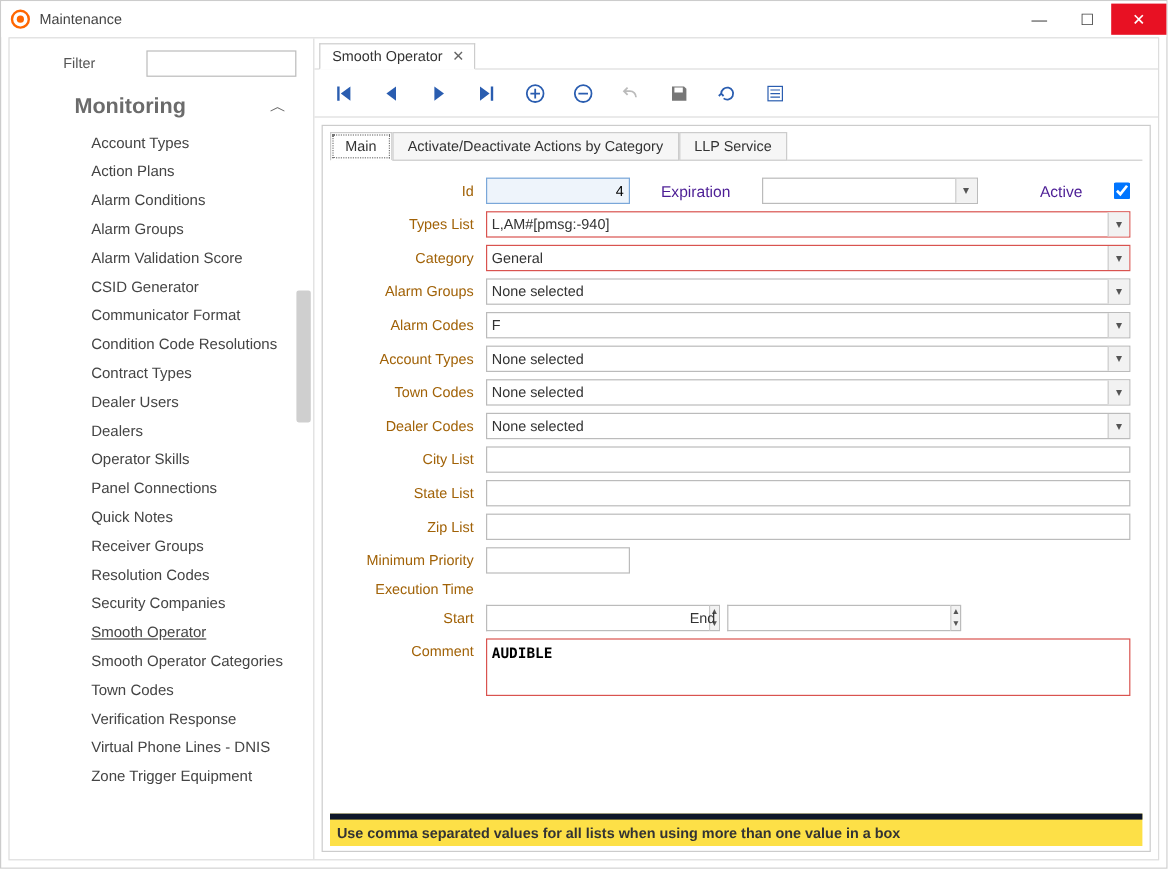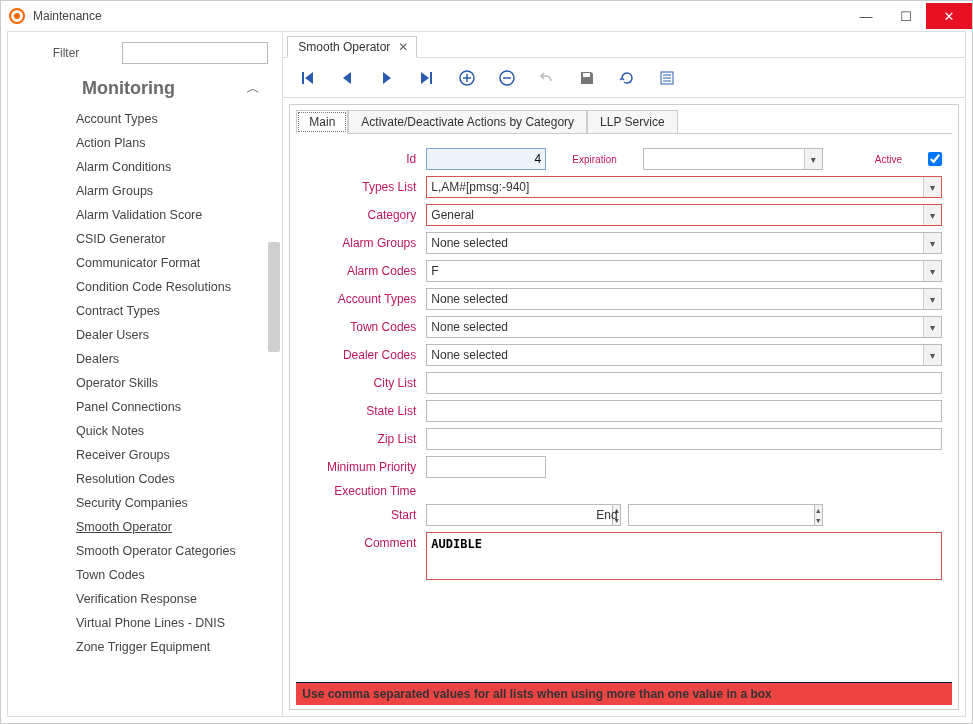--- a/index.html
+++ b/index.html
@@ -17,21 +17,21 @@
 
 .body { position:absolute; top:30px; left:6px; right:6px; bottom:6px; border:1px solid #ddd; display:flex; background:#fff; }
 
 
 .sidebar { width: 298px; border-right:1px solid #ddd; display:flex; flex-direction:column; position:relative; }
 .filter-row { display:flex; align-items:center; padding:10px 14px 6px 14px; }
 .filter-row label { width: 100px; text-align:center; padding-right:12px; color:#555; font-size:12px;}
 .filter-row input { flex:1; height:22px; border:1px solid #bbb; padding:0 4px; }
 
 .section-header { display:flex; align-items:center; padding: 8px 14px 6px 54px; }
-.section-header h2 { font-size:18px; font-weight:bold; color:#6b6b6b; flex:1;margin-left:20px; }
+.section-header h2 { font-size:18px; font-weight:bold; color:#6b6b6b; flex:1; }
 .section-header .chev { font-size:14px; color:#666; padding-right:8px; }
 
 .tree { overflow-y:auto; flex:1; padding: 2px 0 8px 0;}
 .tree-item { padding: 3px 10px 3px 68px; font-size:12.5px; color:#444; line-height:18px; cursor:default; }
 .tree-item.selected { text-decoration: underline; }
 
 .sidebar .scroll-indicator { position:absolute; right:2px; top:210px; width:12px; height:110px; background:#cfcfcf; border-radius:2px; }
 
 
 .main { flex:1; display:flex; flex-direction:column; }
@@ -45,42 +45,42 @@
 .toolbar svg { width:16px; height:16px; }
 
 .content { flex:1; border:1px solid #ccc; margin:6px; padding:4px 6px 4px 6px; display:flex; flex-direction:column; position:relative;}
 
 .subtabs { display:flex; border-bottom:1px solid #ccc;text-align:center; }
 .subtab { border:1px solid #ccc; padding:4px 12px; font-size:12px; background:#f6f6f6; margin-right:0; position:relative; top:1px; border-bottom:1px solid #ccc;}
 .subtab.active { background:#fff; border-bottom:1px solid #fff; outline:1px dotted #777; outline-offset:-3px;}
 
 .form { padding: 14px 10px 4px 10px; flex:1; overflow:auto; }
 .row { display:flex; align-items:center; margin-bottom:6px; }
-.row label.lbl { width:120px; text-align:right; padding-right:10px; font-size:12px; color:#be185d;}
+.row label.lbl { width:120px; text-align:right; padding-right:10px; font-size:12px; color:#a16207;}
 .row .field { flex:1; display:flex; align-items:center; gap:10px;}
 .txt, .sel { height:22px; border:1px solid #bbb; background:#fff; font-size:12px; padding:0 4px;}
 .txt { width:100%; }
 .sel { width:100%; display:flex; align-items:center; justify-content:space-between; position:relative;}
 .sel .dd { width:18px; height:20px; border-left:1px solid #ccc; display:flex; align-items:center; justify-content:center; background:#f2f2f2; color:#555; font-size:10px; position:absolute; right:0; top:0; bottom:0;}
 .sel.invalid { border:1px solid #d9534f; }
 .right-align { text-align:right; }
 .small { width:120px !important; flex:none;}
 .med { width:180px !important; flex:none;}
 .spin { width:130px; display:flex; }
 .spin input{ flex:1; height:22px; border:1px solid #bbb; border-right:none; padding:0 4px;}
 .spin .sp { width:18px; border:1px solid #bbb; display:flex; flex-direction:column; }
 .spin .sp div{ flex:1; font-size:7px; display:flex; align-items:center; justify-content:center; background:#f2f2f2; color:#555;}
 .chk { width:14px; height:14px; }
 textarea.txt { height:48px; resize:none; padding:4px;}
 textarea.invalid { border:1px solid #d9534f;font-weight:bold; }
 
 .row.top-row .field { gap: 26px; }
-.row.top-row .lbl2 { font-size:10px; color:#be185d;text-align:center; }
-
-.statusline { border-top:1px solid #0f172a; padding:4px 6px; font-weight:bold; font-size:12px; color:#333; background:#ef4444;}
+.row.top-row .lbl2 { font-size:13px; color:#4c1d95;text-align:center; }
+
+.statusline { border-top:5px solid #0f172a; padding:4px 6px; font-weight:bold; font-size:12px; color:#333; background:#fde047;}
 
 </style>
 </head>
 <body>
 
 <div class="window">
 
   <div class="titlebar">
     <div class="app-icon"></div>
     <span class="title">Maintenance</span>

